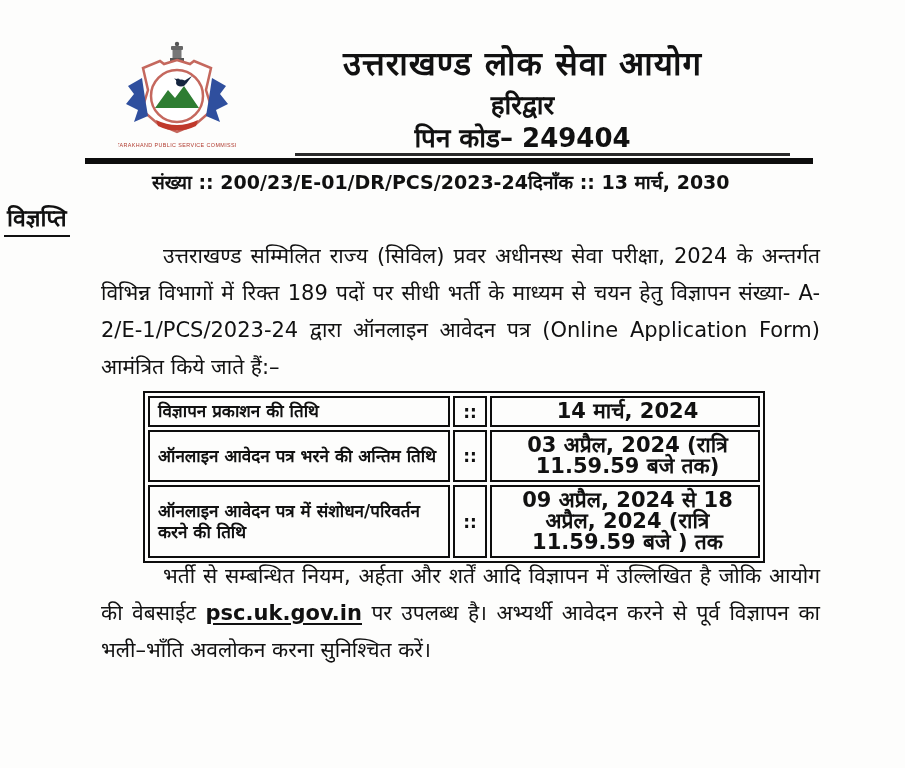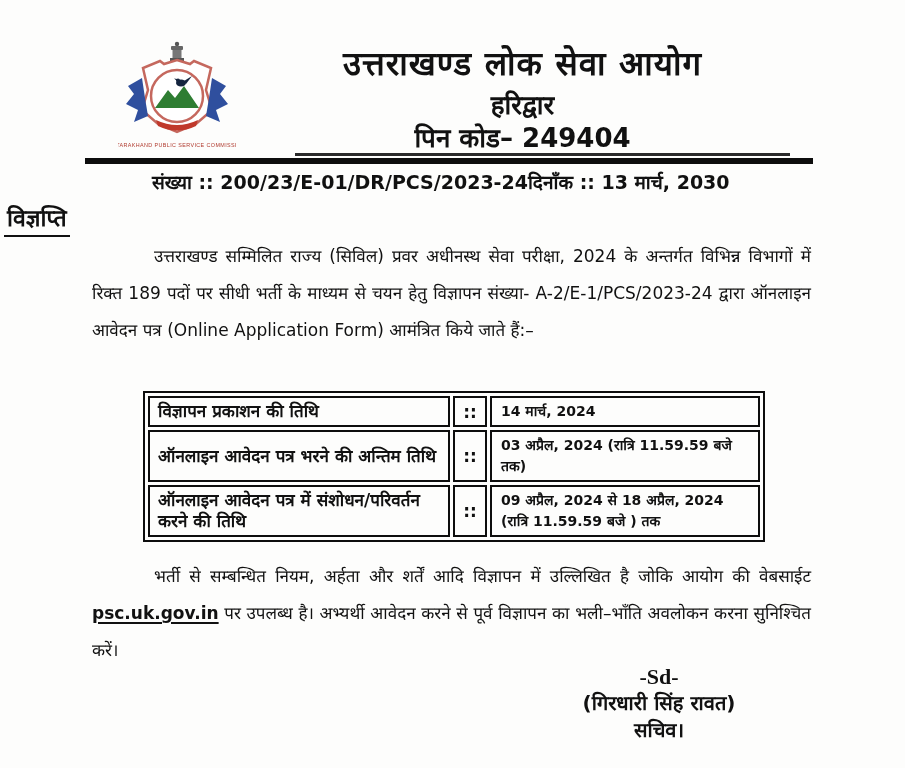--- a/index.html
+++ b/index.html
@@ -20,33 +20,33 @@
   
   .ref-row { position:absolute; left:152px; top:169px; width:592px; display:flex;
              font-size:19px; font-weight:bold; }
 
   
   .heading-wrap { position:absolute; left:4px; top:201px; width:905px; text-align:left; }
   .heading { display:inline-block; font-size:23px; font-weight:bold;
              border-bottom:2px solid #111; padding:0 3px 2px 3px; }
 
   
-  .para { position:absolute; left:92px; width:719px; font-size:17px; line-height:37px;
+  .para { position:absolute; left:101px; width:719px; font-size:21px; line-height:37px;
           text-align:justify; text-indent:62px; }
   .para1 { top:238px; }
   .para2 { top:558px; }
   .weblink { font-weight:bold; text-decoration:underline; text-decoration-thickness:2px; text-underline-offset:3px; }
 
   
   .dates-table { position:absolute; left:143px; top:391px; width:622px;
                  border-collapse:separate; border-spacing:3px; border:2px solid #0d0d0d; }
   .dates-table td { border:2px solid #0d0d0d; font-weight:bold; vertical-align:middle; }
   .cell-label { width:302px; font-size:17px; line-height:21px; padding:3px 6px 3px 8px; }
   .cell-sep   { width:34px; text-align:center; font-size:17px; }
-  .cell-value { font-size:14px; line-height:21px; padding:3px 4px 3px 9px; }
+  .cell-value { font-size:21px; line-height:21px; padding:3px 4px 3px 9px;text-align:center; }
   .row-single td { height:31px;margin-top:23px; }
   .row-double td { height:47px; }
   .latin-serif { font-family:"Liberation Serif","DejaVu Serif",serif; font-size:16px; }
 
   
   .signature { position:absolute; left:553px; top:664px; width:212px; text-align:center; }
   .sig-sd   { font-family:"Liberation Serif","DejaVu Serif",serif; font-size:22px; font-weight:bold; line-height:26px; }
   .sig-name { font-size:20px; font-weight:bold; line-height:27px; }
   .sig-post { font-size:20px; font-weight:bold; line-height:26px; }
 </style>
@@ -118,19 +118,14 @@
       <tr class="row-double">
         <td class="cell-label">ऑनलाइन आवेदन पत्र में संशोधन/परिवर्तन करने की तिथि</td>
         <td class="cell-sep">::</td>
         <td class="cell-value">09 अप्रैल, 2024 से 18 अप्रैल, 2024 (रात्रि 11.59.59 बजे ) तक</td>
       </tr>
     </tbody>
   </table>
 
   <div class="para para2"><span>भर्ती से सम्बन्धित नियम, अर्हता और शर्तें आदि विज्ञापन में उल्लिखित है जोकि आयोग की वेबसाईट </span><span class="weblink">psc.uk.gov.in</span><span> पर उपलब्ध है। अभ्यर्थी आवेदन करने से पूर्व विज्ञापन का भली–भाँति अवलोकन करना सुनिश्चित करें।</span></div>
 
-  <div class="signature">
-    <div class="sig-sd">-Sd-</div>
-    <div class="sig-name">(गिरधारी सिंह रावत)</div>
-    <div class="sig-post">सचिव।</div>
-  </div>
 
 </div>
 
 </body></html>

